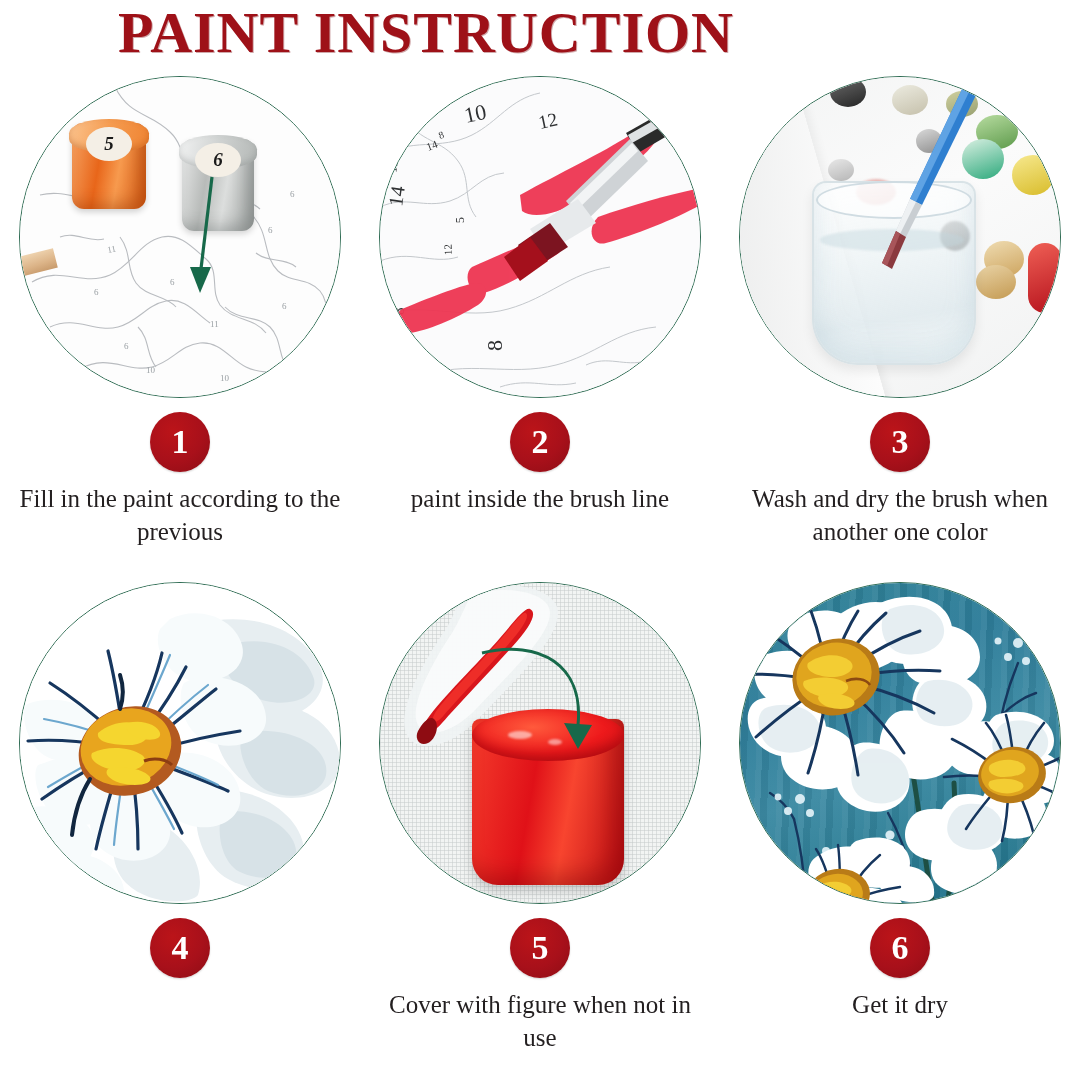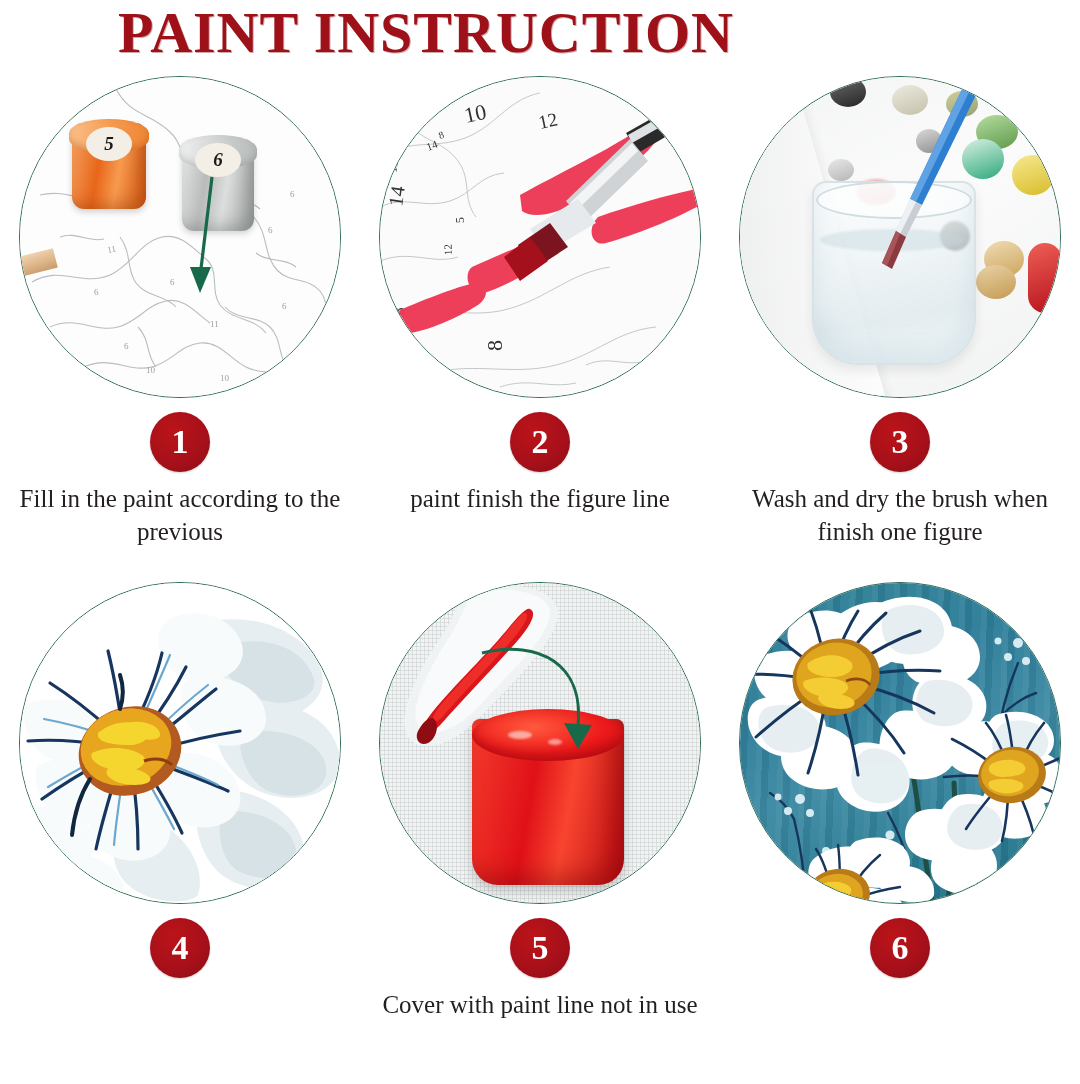--- a/index.html
+++ b/index.html
@@ -271,21 +271,21 @@
                   <path d="M190 126 L252 66 L258 74 L196 134 Z" fill="#f2f4f5"></path>
                   <path d="M150 152 L198 122 L216 146 L166 176 Z" fill="#e7eaec"></path>
                   <path d="M138 168 L170 146 L188 170 L154 192 Z" fill="#7c1420"></path>
                   <path d="M124 180 L150 160 L168 184 L140 204 Z" fill="#a4101c"></path>
                 </g>
               </svg>
             </div>
           </div>
         </div>
         <div class="badge">2</div>
-        <div class="caption">paint finish the figure line</div>
+        <div class="caption">paint inside the brush line</div>
       </div>
 
       <div class="cell">
         <div class="circle-wrap">
           <div class="circle">
             <div class="inner p3">
               <div class="p3-bg"></div>
 
               <div style="position:absolute;left:-20px;top:-10px;width:120px;height:360px;
                           background:linear-gradient(100deg,#e9eaea,#fdfdfd);transform:rotate(-16deg);
@@ -322,21 +322,21 @@
                 <path d="M224 8 L231 11 L176 125 L170 122 Z" fill="#5fa3e4"></path>
                 <path d="M170 122 L182 128 L166 160 L156 154 Z" fill="#c9ced2"></path>
                 <path d="M170 122 L176 125 L160 157 L156 154 Z" fill="#eef1f3"></path>
                 <path d="M156 154 L166 160 L152 192 L142 186 Z" fill="#8b3a3f"></path>
                 <path d="M156 154 L160 157 L147 189 L142 186 Z" fill="#a8555a"></path>
               </svg>
             </div>
           </div>
         </div>
         <div class="badge">3</div>
-        <div class="caption">Wash and dry the brush when finish one figure</div>
+        <div class="caption">Wash and dry the brush when another one color</div>
       </div>
     </div>
 
     <div class="row">
 
       <div class="cell">
         <div class="circle-wrap">
           <div class="circle">
             <div class="inner" style="background:#ffffff;">
               <svg viewBox="0 0 322 322" width="322" height="322" style="position:absolute;inset:0;">
@@ -438,21 +438,21 @@
                           background:rgba(255,255,255,.5);filter:blur(1px);"></div>
 
               <svg viewBox="0 0 322 322" width="322" height="322" style="position:absolute;inset:0;">
                 <path d="M102 70 C160 56 204 82 198 142" stroke="#17694a" stroke-width="3" fill="none"></path>
                 <polygon points="198,166 184,140 212,142" fill="#17694a"></polygon>
               </svg>
             </div>
           </div>
         </div>
         <div class="badge">5</div>
-        <div class="caption">Cover with paint line not in use</div>
+        <div class="caption">Cover with figure when not in use</div>
       </div>
 
       <div class="cell">
         <div class="circle-wrap">
           <div class="circle">
             <div class="inner">
               <div class="p6-bg"></div>
               <svg viewBox="0 0 322 322" width="322" height="322" style="position:absolute;inset:0;">
 
                 <g stroke="#1d4f44" stroke-width="5" fill="none" stroke-linecap="round">
@@ -592,16 +592,17 @@
                 <ellipse cx="98" cy="312" rx="32" ry="26" transform="rotate(-8 98 312)" fill="#b97b17"></ellipse>
                 <ellipse cx="96" cy="312" rx="27" ry="21" transform="rotate(-8 96 312)" fill="#e0a51e"></ellipse>
                 <g fill="#f3cd33">
                   <path d="M76 304 C88 296 104 298 110 304 C116 312 102 316 90 316 C78 316 72 310 76 304 Z"></path>
                 </g>
               </svg>
             </div>
           </div>
         </div>
         <div class="badge">6</div>
+        <div class="caption">Get it dry</div>
       </div>
     </div>
   </div>
 </div>
 
 </body></html>

